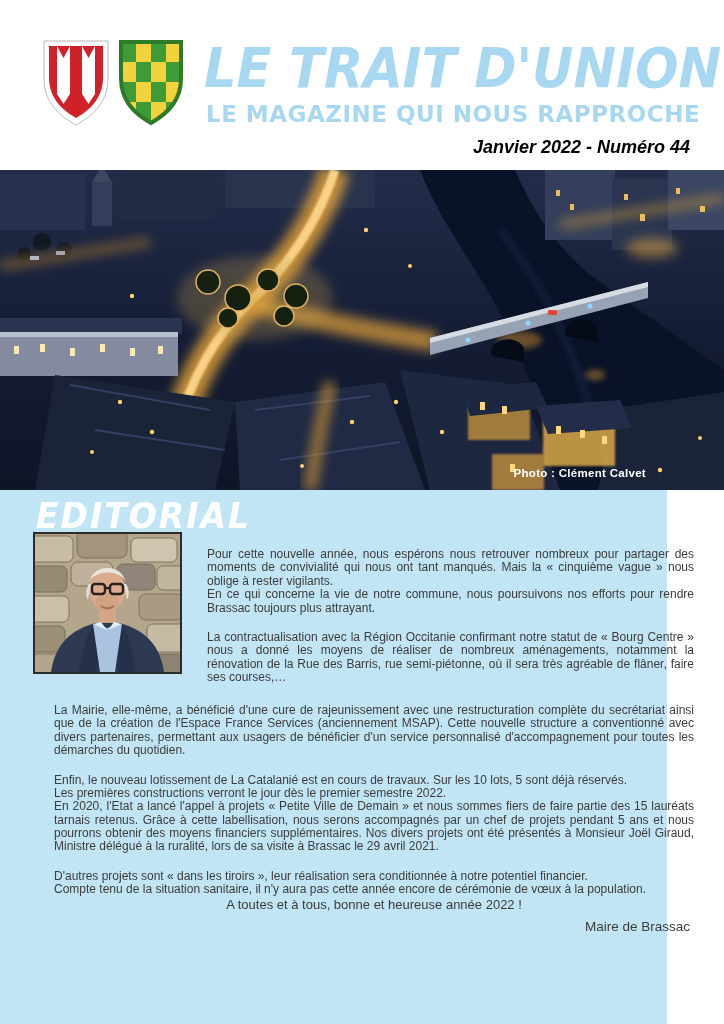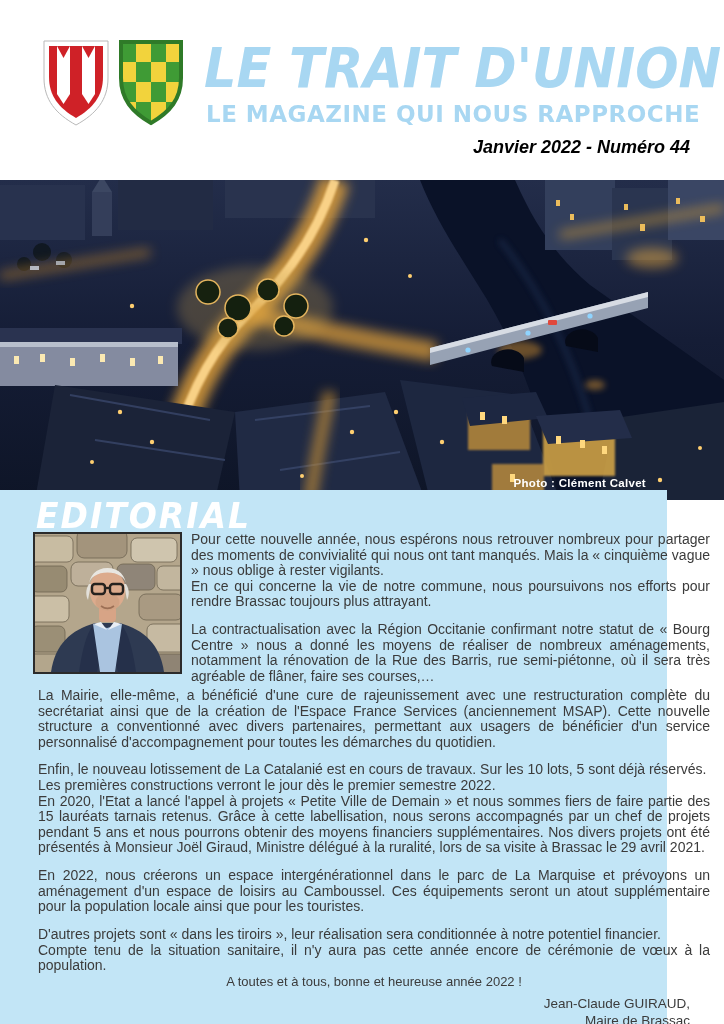--- a/index.html
+++ b/index.html
@@ -27,21 +27,21 @@
     position:absolute; left:206px; top:101px;
     font-family:"DejaVu Sans", sans-serif; font-weight:bold; 
     font-size:23px; letter-spacing:0.5px; color:#a8d7f2; white-space:nowrap;
   }
   .issue {
     position:absolute; right:34px; top:137px;
     font-size:18px; font-weight:bold; font-style:italic; color:#000000; white-space:nowrap;
   }
 
   
-  .hero { position:absolute; top:180px; left:0; width:668px; height:320px; background:#ef4444; }
+  .hero { position:absolute; top:170px; left:0; width:668px; height:320px; background:#ef4444; }
   .hero svg { display:block; }
   .photo-credit {
     position:absolute; right:22px; bottom:11px;
     color:#ffffff; font-size:11.5px; font-weight:bold; letter-spacing:0.3px;
   }
 
   
   .editorial {
     position:absolute; top:490px; left:0; width:667px; height:534px;
     background:#c2e5f6; color:#3b3b3b;
@@ -52,21 +52,21 @@
     font-size:33px; letter-spacing:2px; color:#ffffff;
     transform:scaleY(1.05); transform-origin:left top;
   }
   .intro-row { position:absolute; left:33px; top:42px; width:677px; display:flex; gap:9px; }
   .portrait {
     flex:none; width:145px; height:138px; border:2px solid #2b2b2b;
     background:#b4a68c; overflow:hidden;
   }
   .intro-text { flex:1; }
   .para {
-    margin:0; font-size:14px; line-height:1.115; text-align:justify;
+    margin:16px; font-size:12px; line-height:1.115; text-align:justify;
     white-space:pre-line; color:#3b3b3b;
   }
   .intro-text .para + .para { margin-top:12px; }
   .body-text { position:absolute; left:38px; top:198px; width:672px; }
   .body-text .para { margin-bottom:12px; }
   .closing { margin:0; font-size:13px; line-height:1.2; text-align:center; color:#3b3b3b; }
   .signature { margin-top:7px; margin-right:20px; text-align:right; font-size:13.5px; line-height:1.25; color:#3b3b3b; }
 </style>
 </head>
 <body>
@@ -305,24 +305,22 @@
 En ce qui concerne la vie de notre commune, nous poursuivons nos efforts pour rendre Brassac toujours plus attrayant.</p>
         <p class="para">La contractualisation avec la Région Occitanie confirmant notre statut de « Bourg Centre » nous a donné les moyens de réaliser de nombreux aménagements, notamment la rénovation de la Rue des Barris, rue semi-piétonne, où il sera très agréable de flâner, faire ses courses,…</p>
       </div>
     </div>
 
     <div class="body-text">
       <p class="para">La Mairie, elle-même, a bénéficié d'une cure de rajeunissement avec une restructuration complète du secrétariat ainsi que de la création de l'Espace France Services (anciennement MSAP). Cette nouvelle structure a conventionné avec divers partenaires, permettant aux usagers de bénéficier d'un service personnalisé d'accompagnement pour toutes les démarches du quotidien.</p>
       <p class="para">Enfin, le nouveau lotissement de La Catalanié est en cours de travaux. Sur les 10 lots, 5 sont déjà réservés.
 Les premières constructions verront le jour dès le premier semestre 2022.
 En 2020, l'Etat a lancé l'appel à projets « Petite Ville de Demain » et nous sommes fiers de faire partie des 15 lauréats tarnais retenus. Grâce à cette labellisation, nous serons accompagnés par un chef de projets pendant 5 ans et nous pourrons obtenir des moyens financiers supplémentaires. Nos divers projets ont été présentés à Monsieur Joël Giraud, Ministre délégué à la ruralité, lors de sa visite à Brassac le 29 avril 2021.</p>
-      <p class="para">En 2022, nous créerons un espace intergénérationnel dans le parc de La Marquise et prévoyons un aménagement d'un espace de loisirs au Camboussel. Ces équipements seront un atout supplémentaire pour la population locale ainsi que pour les touristes.</p>
       <p class="para" style="margin-bottom:0;">D'autres projets sont « dans les tiroirs », leur réalisation sera conditionnée à notre potentiel financier.
 Compte tenu de la situation sanitaire, il n'y aura pas cette année encore de cérémonie de vœux à la population.</p>
       <p class="closing">A toutes et à tous, bonne et heureuse année 2022 !</p>
       <div class="signature">
-        <div>Jean-Claude GUIRAUD,</div>
         <div>Maire de Brassac</div>
       </div>
     </div>
   </section>
 
 </div>
 
 </body></html>

